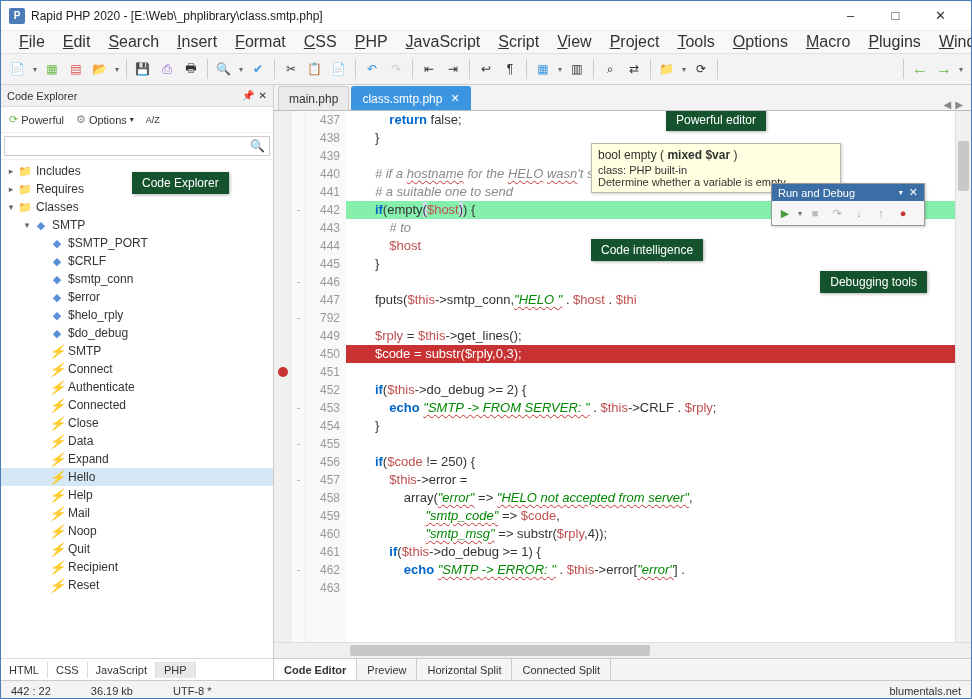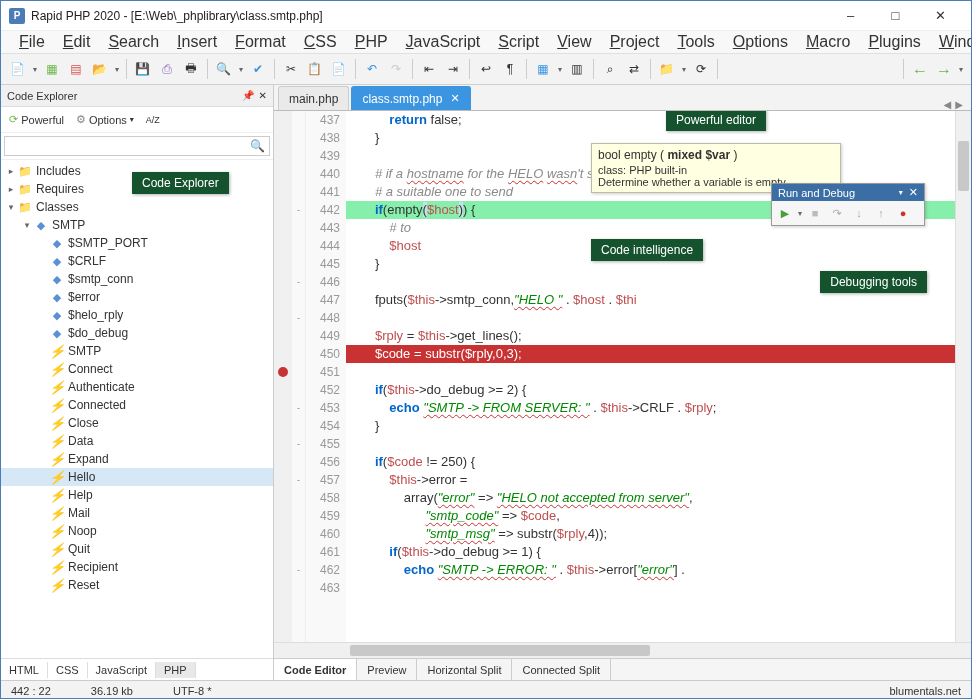--- a/index.html
+++ b/index.html
@@ -448,21 +448,21 @@
           <div class="ln">438</div>
           <div class="ln">439</div>
           <div class="ln">440</div>
           <div class="ln">441</div>
           <div class="ln">442</div>
           <div class="ln">443</div>
           <div class="ln">444</div>
           <div class="ln">445</div>
           <div class="ln">446</div>
           <div class="ln">447</div>
-          <div class="ln">448</div>
+          <div class="ln">792</div>
           <div class="ln">449</div>
           <div class="ln">450</div>
           <div class="ln">451</div>
           <div class="ln">452</div>
           <div class="ln">453</div>
           <div class="ln">454</div>
           <div class="ln">455</div>
           <div class="ln">456</div>
           <div class="ln">457</div>
           <div class="ln">458</div>

